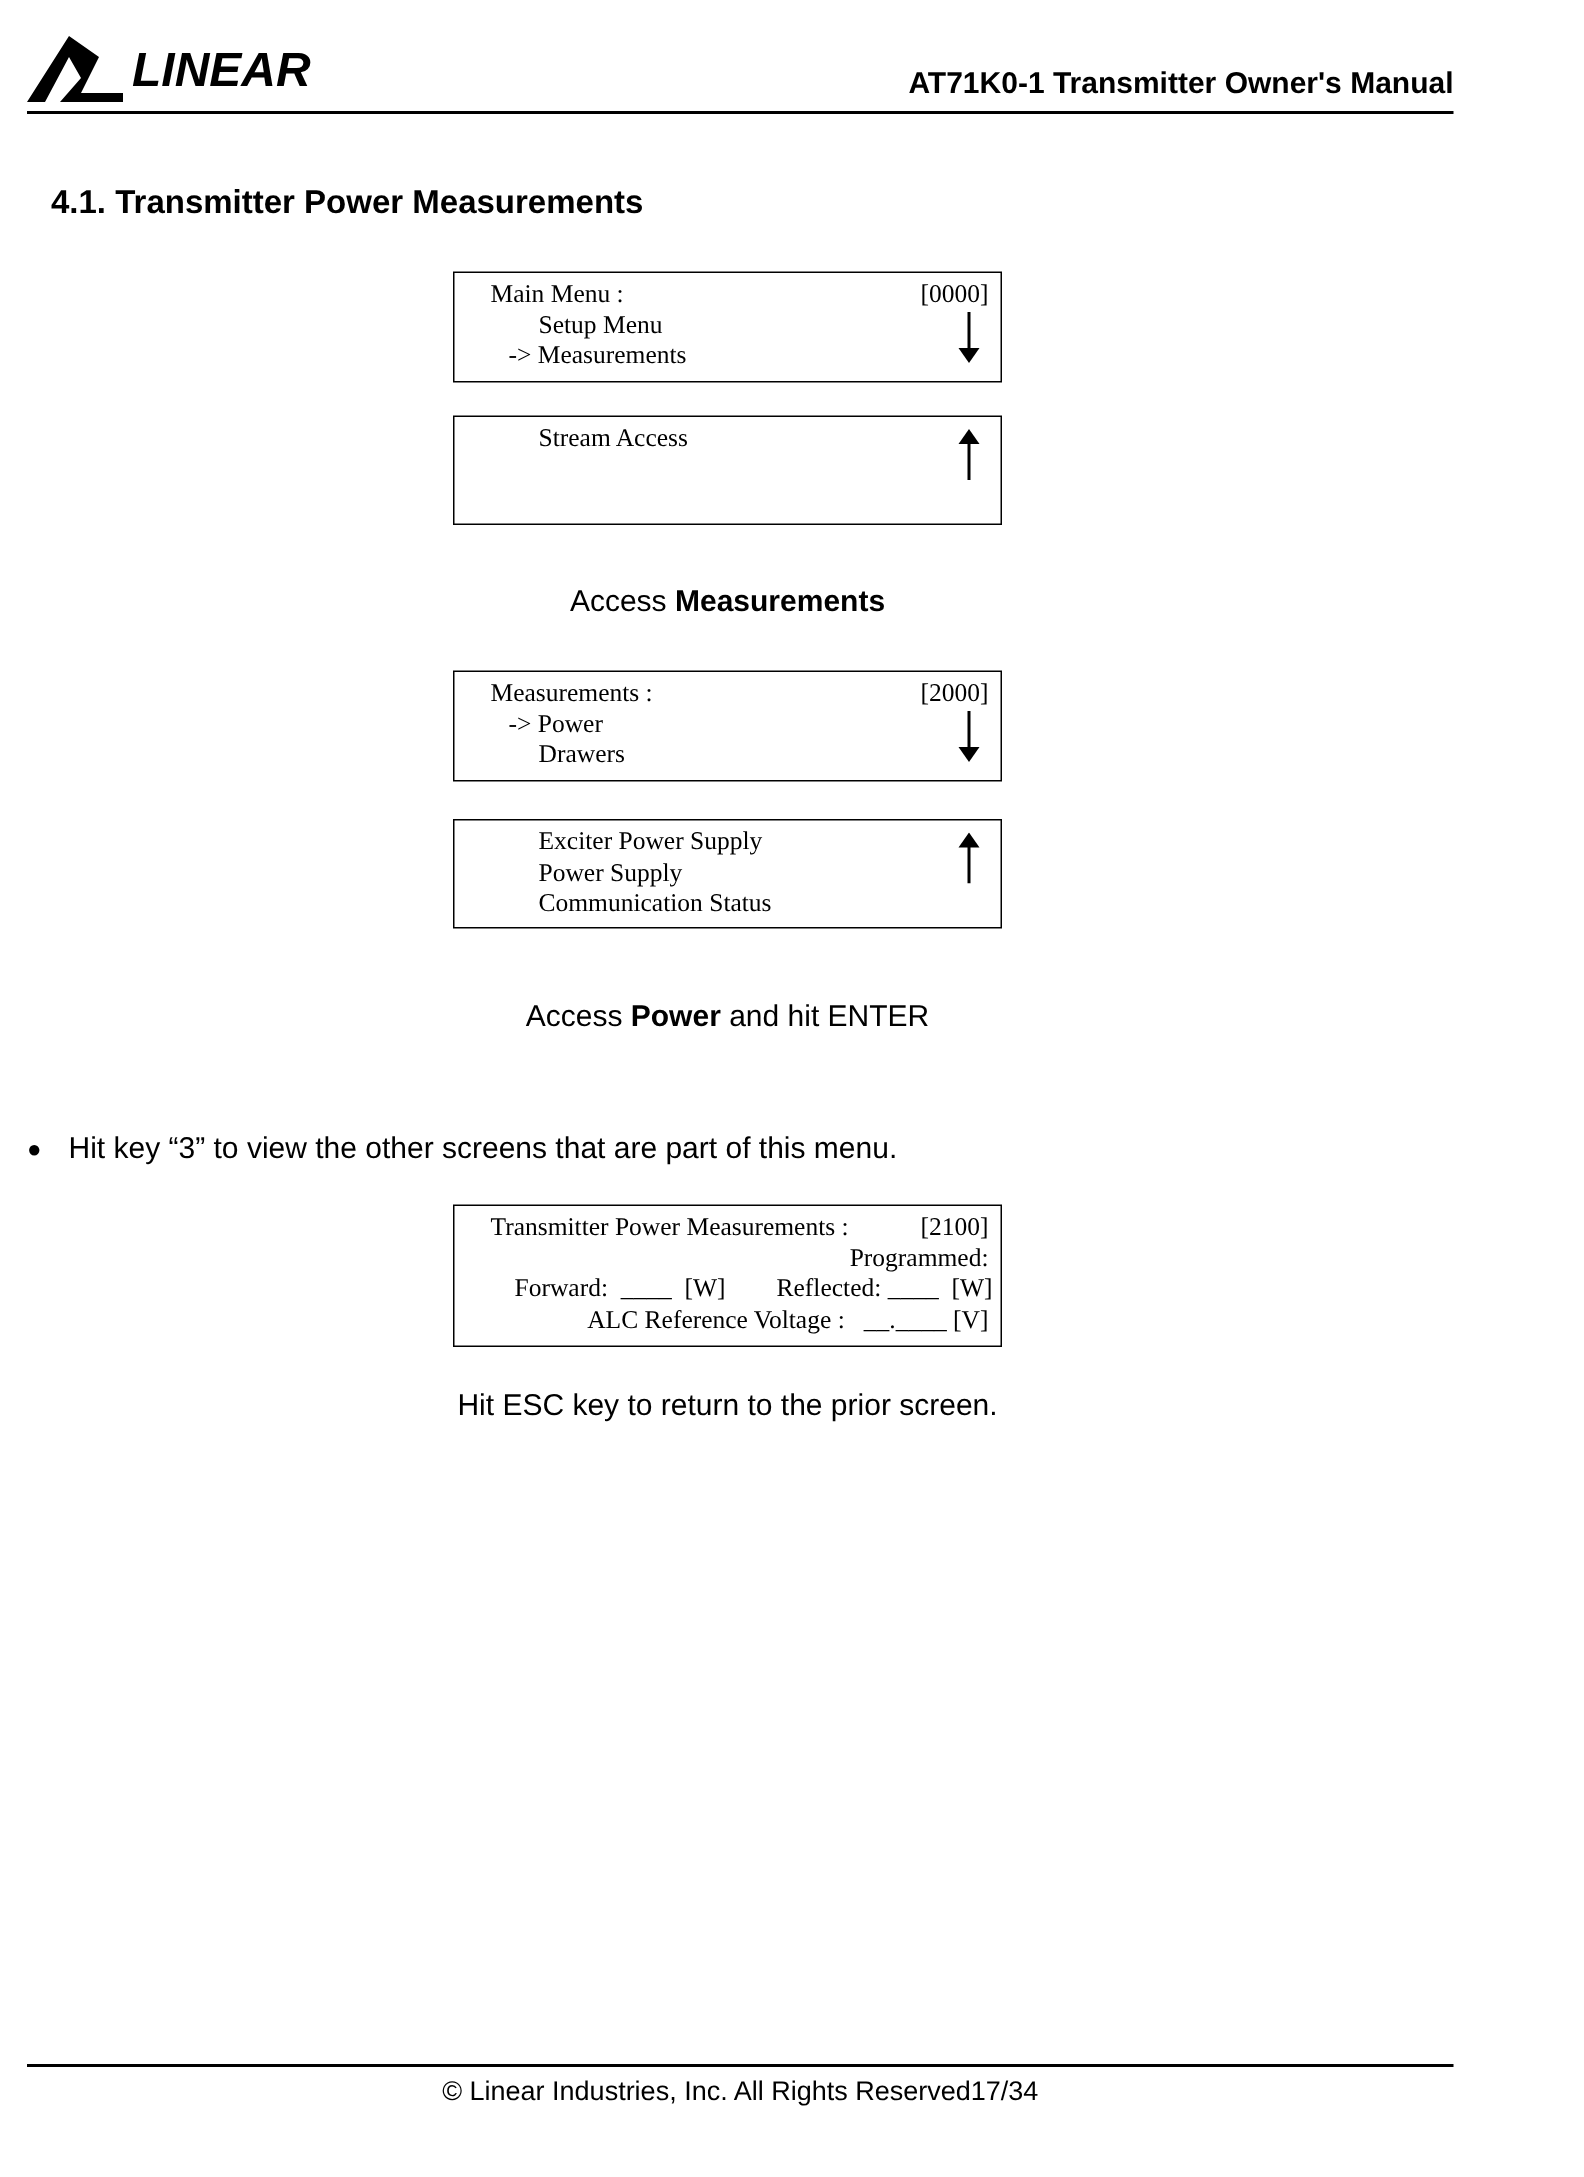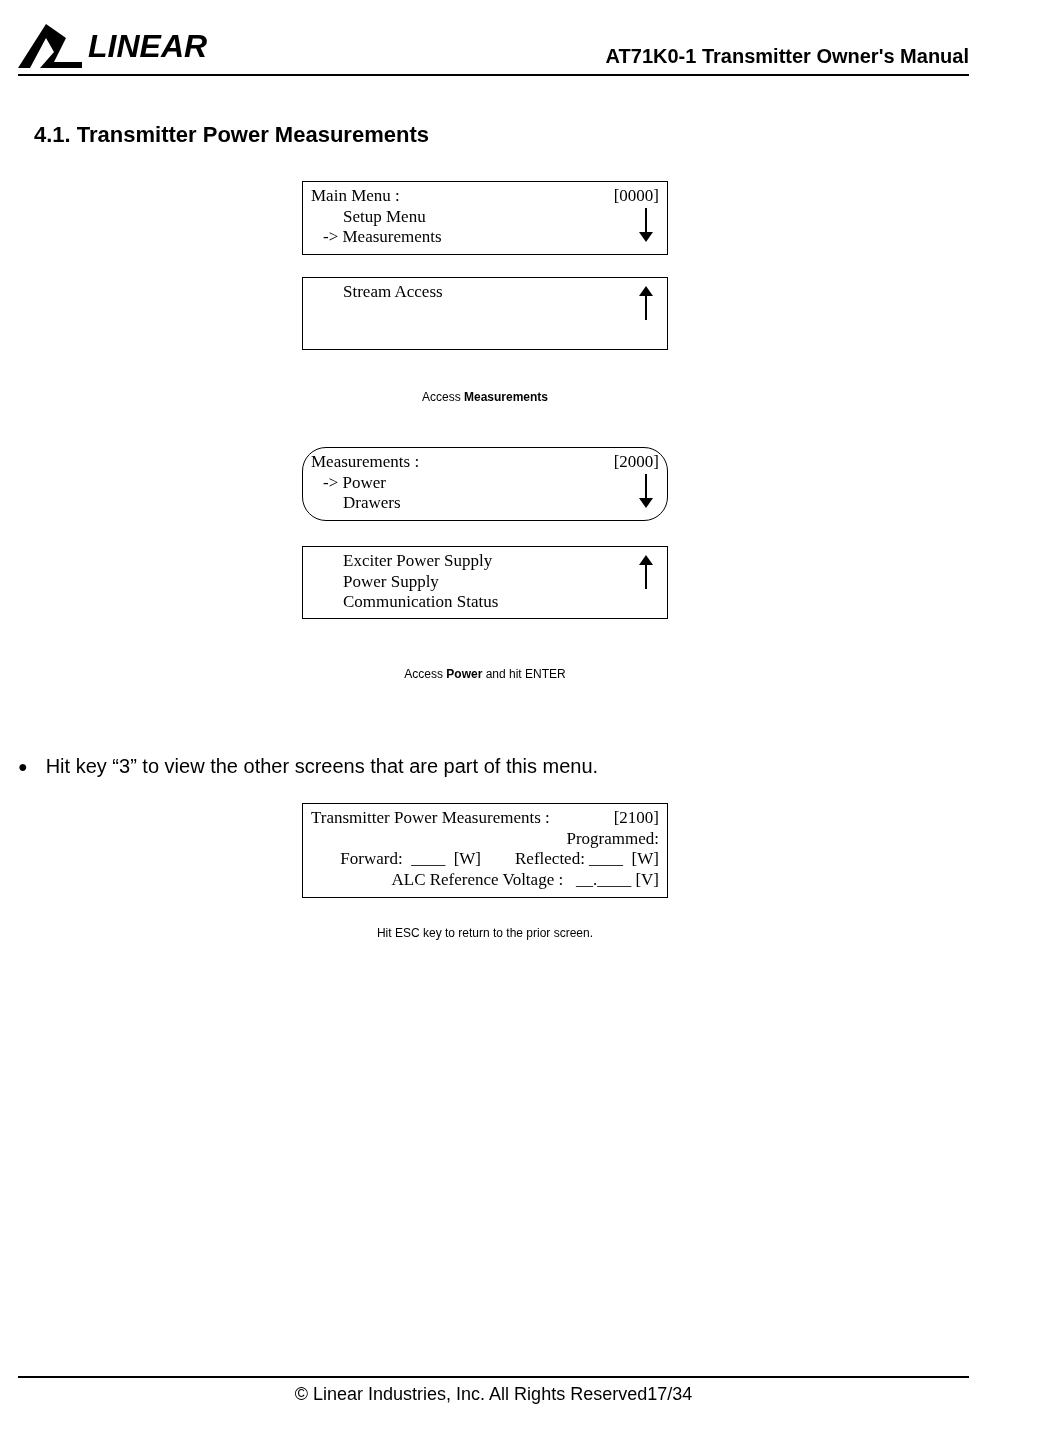--- a/index.html
+++ b/index.html
@@ -54,21 +54,21 @@
     font-weight: 700;
     font-family: Arial, sans-serif;
   }
 
   .lcd {
     position: absolute;
     left: 302px;
     width: 366px;
     border: 1px solid #000;
     box-sizing: border-box;
-    padding: 4px 8px 6px 8px;
+    padding: 4px 8px 6px 24px;
     font-family: "Times New Roman", Times, serif;
     font-size: 17px;
     line-height: 1.22;
   }
   .lcd .row1 { display: flex; justify-content: space-between; }
   .lcd .code { white-space: nowrap; }
   .lcd .arrow-col {
     position: absolute;
     right: 12px;
     top: 26px;
@@ -79,21 +79,21 @@
   .lcd-tall .arrow-col { top: 8px; }
   .indent1 { padding-left: 32px; }
   .indent-arrow { padding-left: 12px; }
 
   .caption {
     position: absolute;
     left: 302px;
     width: 366px;
     text-align: center;
     font-family: Arial, sans-serif;
-    font-size: 12px;
+    font-size: 20px;
   }
   .caption b { font-weight: 700; }
 
   .bullet-row {
     position: absolute;
     left: 18px;
     font-family: Arial, sans-serif;
     font-size: 20px;
     display: flex;
     align-items: flex-start;
@@ -113,21 +113,21 @@
     border-top: 2px solid #000;
     padding-top: 6px;
   }
 
   .arrow-svg { width: 18px; height: 34px; }
 
   
   #lcd1 { top: 181px; }
   #lcd2 { top: 277px; height: 73px; }
   #cap1 { top: 390px; }
-  #lcd3 { top: 447px; border-radius: 24px; }
+  #lcd3 { top: 447px; }
   #lcd4 { top: 546px; height: 73px; }
   #cap2 { top: 667px; }
   #bullet { top: 755px; }
   #lcd5 { top: 803px; text-align: right; }
   #cap3 { top: 926px; }
 </style>
 </head>
 <body>
 
 <div class="page">

